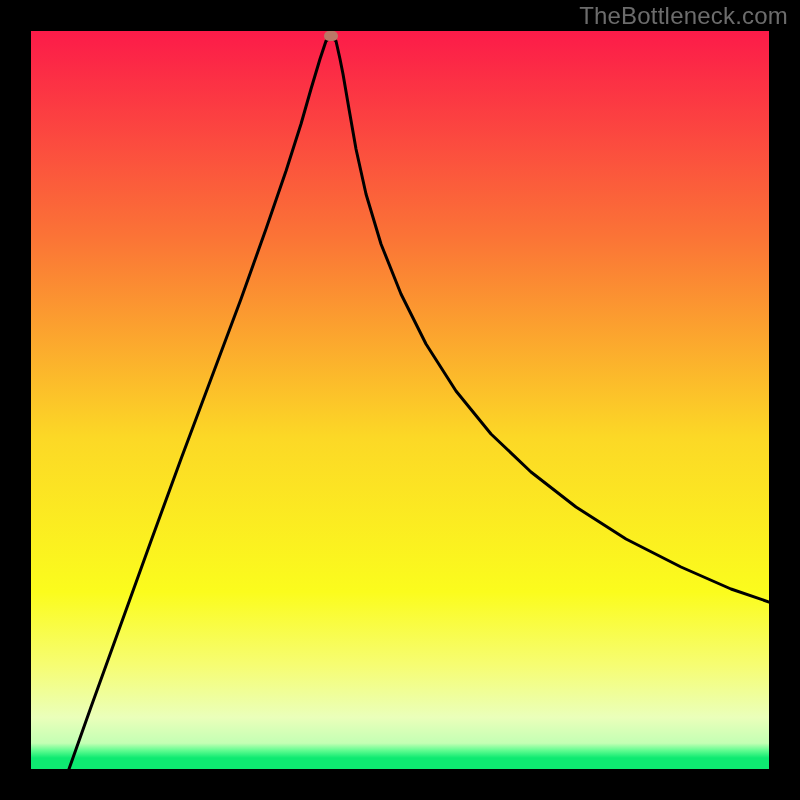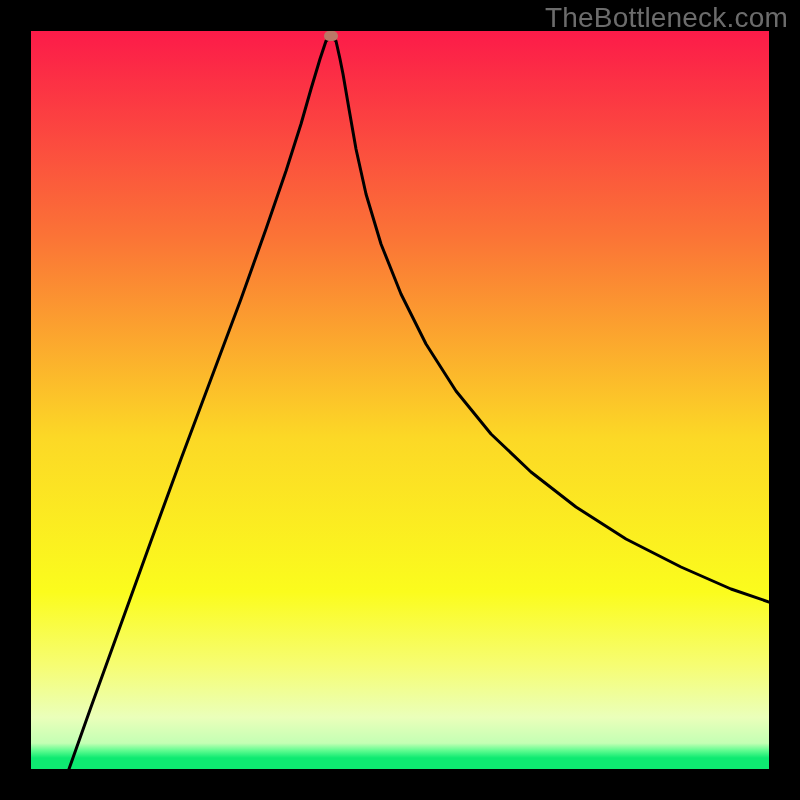--- a/index.html
+++ b/index.html
@@ -16,21 +16,21 @@
     left: 0;
     top: 0;
     width: 800px;
     height: 800px;
     background: #000000;
   }
   .watermark {
     position: absolute;
     top: 2px;
     right: 12px;
-    font-size: 28px;
+    font-size: 24px;
     font-weight: 500;
     color: #6c6c6c;
     letter-spacing: 0.2px;
     z-index: 20;
   }
   .plot-area {
     position: absolute;
     left: 31px;
     top: 31px;
     width: 738px;

